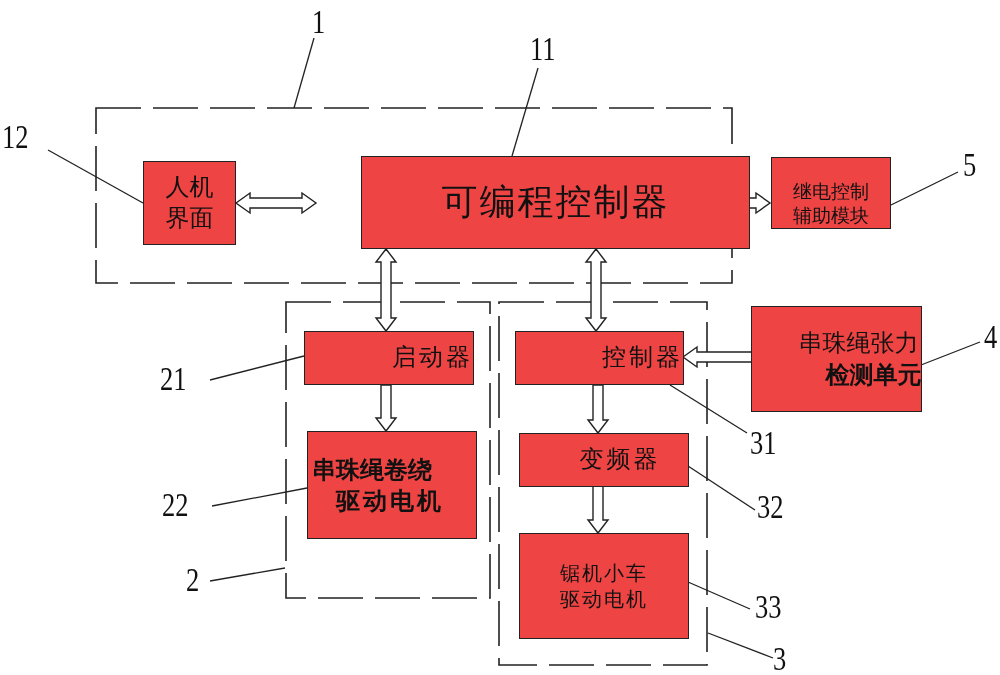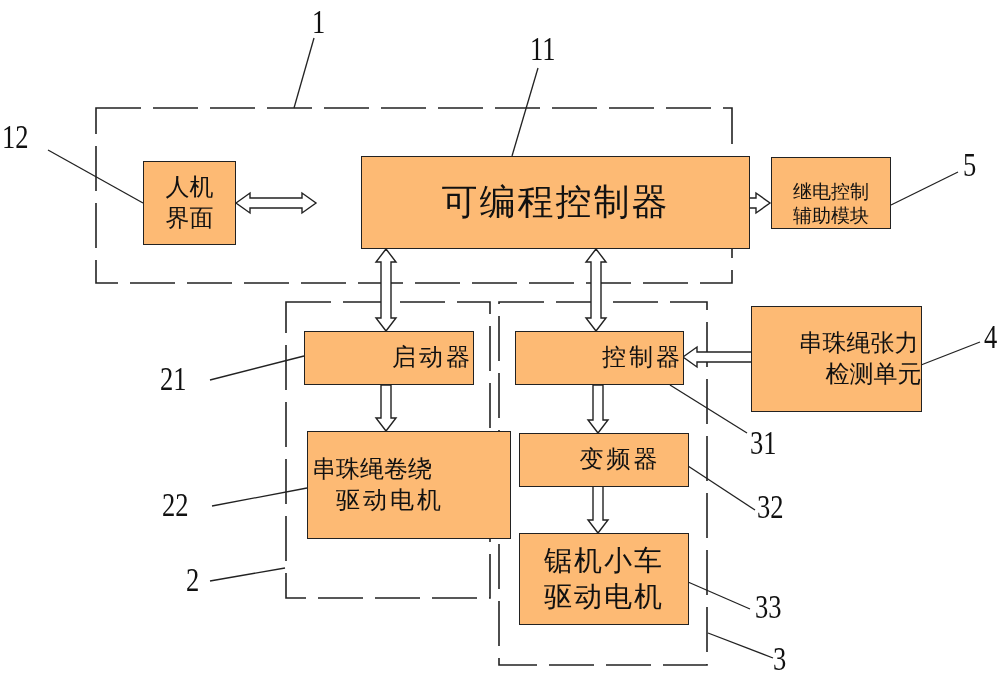--- a/index.html
+++ b/index.html
@@ -1,19 +1,19 @@
 <!DOCTYPE html>
 <html><head>
   <meta charset="utf-8">
   <style>
     html, body { margin: 0; padding: 0; background: #ffffff; }
     body { width: 1000px; height: 675px; position: relative; overflow: hidden;
            font-family: "DejaVu Serif", "Liberation Serif", serif; color: #111; }
     svg.wires { position: absolute; left: 0; top: 0; width: 1000px; height: 675px; }
-    .box { position: absolute; border: 1.5px solid #222; background: #fdba74; box-sizing: border-box;
+    .box { position: absolute; border: 1.5px solid #222; background: #ef4444; box-sizing: border-box;
            display: flex; flex-direction: column; justify-content: center; }
     .box .ln { white-space: nowrap; line-height: 1.3; }
     .lbl { position: absolute; font-family: "Liberation Serif", "DejaVu Serif", serif;
            font-size: 34px; line-height: 1; color: #111; transform: scaleX(0.78); transform-origin: left top; }
   </style>
 </head>
 <body>
 
 <svg class="wires" viewBox="0 0 1000 675">
   <g fill="none" stroke="#222" stroke-width="1.6">
@@ -72,41 +72,41 @@
 
 <div class="box" style="left:771px; top:157px; width:120px; height:72px; font-size:19px; align-items:center;justify-content:flex-end;">
   <span class="ln">继电控制</span>
   <span class="ln">辅助模块</span>
 </div>
 
 <div class="box" style="left:304px; top:331px; width:170px; height:54px; font-size:24px; align-items:flex-end;">
   <span class="ln" style="padding-left:30px; letter-spacing:3px;">启动器</span>
 </div>
 
-<div class="box" style="left:307px; top:431px; width:204px; height:108px; font-size:24px; align-items:flex-start;">
+<div class="box" style="left:307px; top:431px; width:170px; height:108px; font-size:24px; align-items:flex-start;font-weight:bold;">
   <span class="ln" style="padding-left:4px;">串珠绳卷绕</span>
   <span class="ln" style="padding-left:28px; letter-spacing:3px;">驱动电机</span>
 </div>
 
 <div class="box" style="left:515px; top:331px; width:169px; height:54px; font-size:24px; align-items:flex-end;">
   <span class="ln" style="letter-spacing:3px;">控制器</span>
 </div>
 
 <div class="box" style="left:519px; top:433px; width:170px; height:54px; font-size:24px; align-items:center;">
   <span class="ln" style="letter-spacing:3px;margin-left:32px;">变频器</span>
 </div>
 
-<div class="box" style="left:519px; top:533px; width:170px; height:92px; font-size:28px; align-items:center;">
+<div class="box" style="left:519px; top:533px; width:170px; height:106px; font-size:20px; align-items:center;">
   <span class="ln" style="letter-spacing:2px;">锯机小车</span>
   <span class="ln" style="letter-spacing:2px;">驱动电机</span>
 </div>
 
 <div class="box" style="left:751px; top:306px; width:171px; height:106px; font-size:24px; align-items:center;padding-left:44px;">
   <span class="ln">串珠绳张力</span>
-  <span class="ln" style="padding-left:30px;">检测单元</span>
+  <span class="ln" style="padding-left:30px;font-weight:bold;">检测单元</span>
 </div>
 
 <span class="lbl" style="left:312px; top:5px;">1</span>
 <span class="lbl" style="left:530px; top:32px;">11</span>
 <span class="lbl" style="left:2px; top:120px;">12</span>
 <span class="lbl" style="left:963px; top:148px;">5</span>
 <span class="lbl" style="left:984px; top:320px;">4</span>
 <span class="lbl" style="left:160px; top:362px;">21</span>
 <span class="lbl" style="left:162px; top:488px;">22</span>
 <span class="lbl" style="left:186px; top:563px;">2</span>

